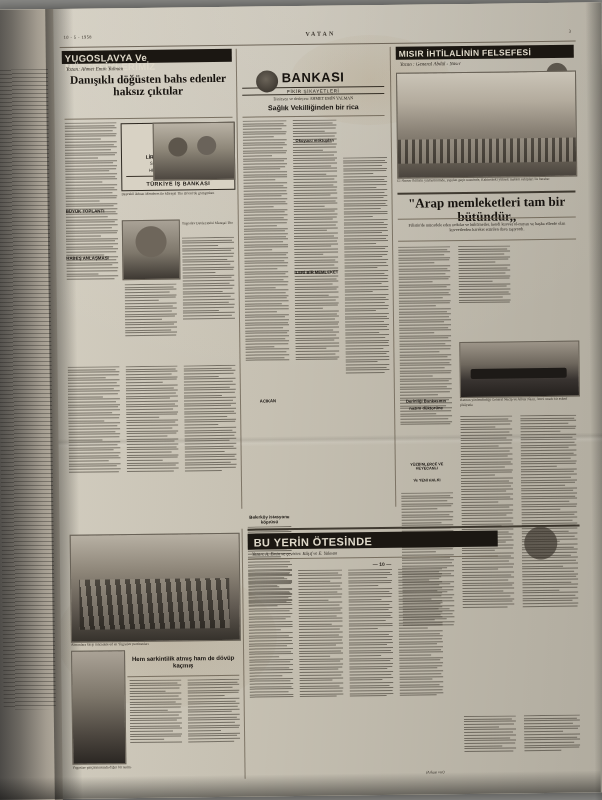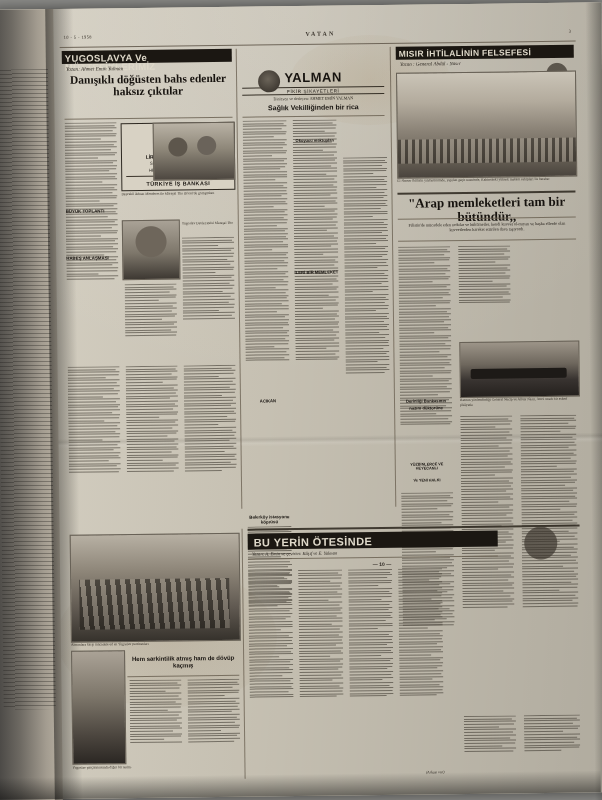--- a/index.html
+++ b/index.html
@@ -542,21 +542,21 @@
           <div class="ln" style="width:100%"></div>
         <div class="ln" style="width:89%"></div>
           <div class="ln" style="width:100%"></div>
           <div class="ln" style="width:98%"></div>
         <div class="ln" style="width:72%"></div>
       </div>
 
       <div class="logo-block" style="left:182px;top:40px;width:142px;">
         <div style="position:relative;display:inline-block;">
           <span style="position:absolute;left:-26px;top:2px;width:22px;height:22px;border-radius:50%;background:radial-gradient(circle at 45% 40%, #6b6459, #2f2a24);display:block;"></span>
-          <span class="logo-main">YALMAN</span>
+          <span class="logo-main">BANKASI</span>
         </div>
         <div class="logo-sub">FİKİR ŞİKAYETLERİ</div>
       </div>
 
       <div style="position:absolute;left:182px;top:68px;width:142px;text-align:center;font-size:4px;font-family:'Liberation Serif',serif;color:#2e2a22;">Dinleyen ve derleyen: AHMET EMİN YALMAN</div>
 
       <div class="sub-head" style="left:182px;top:76px;width:142px;font-size:7px;">Sağlık Vekilliğinden bir rica</div>
       <div class="rule-h" style="left:182px;top:88px;width:142px;"></div>
 
       <div class="txt dense" style="left:182px;top:92px;width:44px;height:400px;">

